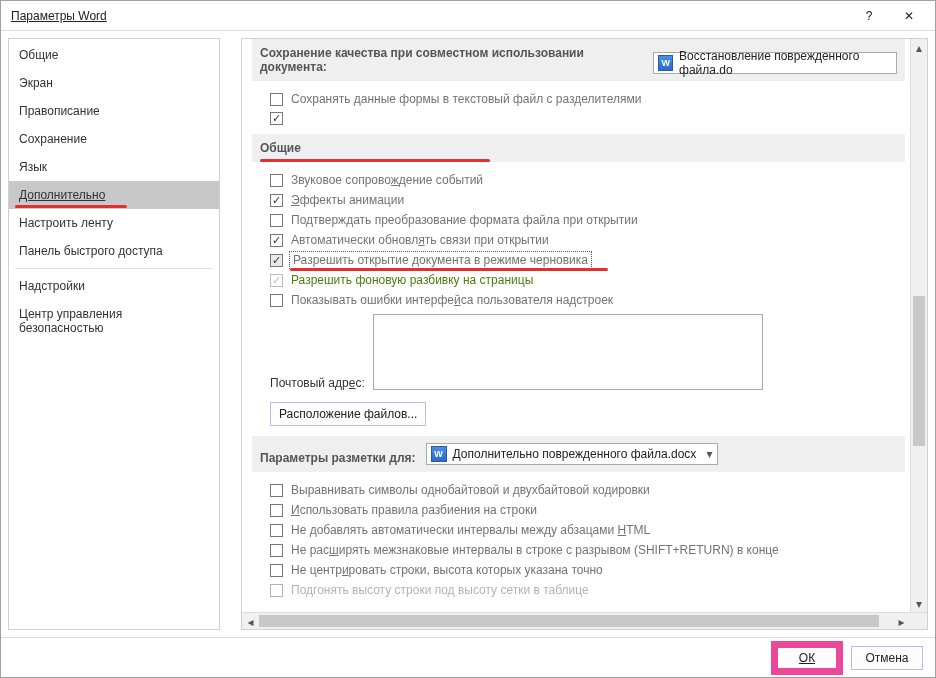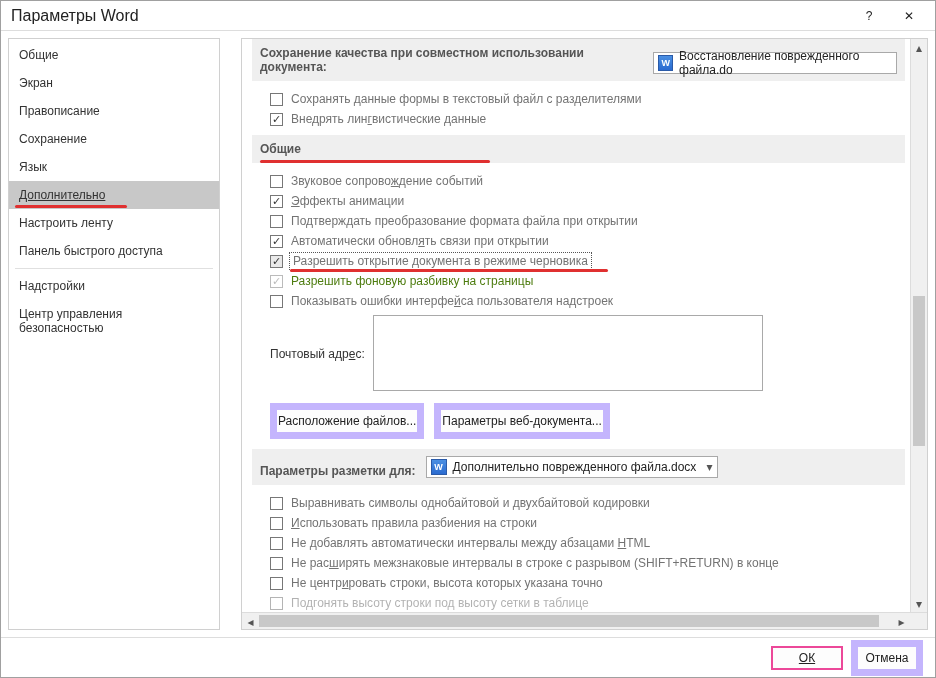--- a/index.html
+++ b/index.html
@@ -1,19 +1,19 @@
 <!DOCTYPE html>
 <html><head>
 <meta charset="utf-8">
 <style>
   * { box-sizing: border-box; font-family: "Segoe UI", Tahoma, sans-serif; font-size: 12px; }
   body { margin: 0; background: #fff; }
   .window { width: 936px; height: 678px; border: 1px solid #a0a0a0; background: #fff; display: flex; flex-direction: column; }
   .titlebar { height: 30px; display: flex; align-items: center; padding: 0 6px 0 10px; border-bottom: 1px solid #ddd; }
-  .titlebar .title { flex: 1; font-size: 16px; color: #222; }
+  .titlebar .title { flex: 1; font-size: 12px; color: #222; text-decoration: underline; }
   .titlebar .tbtn { width: 40px; height: 28px; display: flex; align-items: center; justify-content: center; color: #222; }
   .body { flex: 1; display: flex; padding: 7px; gap: 21px; overflow: hidden; }
   .sidebar { width: 212px; border: 1px solid #d0d0d0; background: #fff; padding: 2px 0; overflow: hidden; }
   .nav-item { padding: 7px 10px; color: #333; cursor: default; position: relative; }
   .nav-item.selected { background: #c8c8c8; text-decoration: underline; }
   .nav-sep { border-top: 1px solid #e0e0e0; margin: 3px 6px; }
   .red-underline { position: absolute; left: 6px; bottom: 1px; height: 3px; background: #e03030; border-radius: 2px; }
   .content-wrap { flex: 1; border: 1px solid #d0d0d0; position: relative; display: flex; flex-direction: column; }
   .content { flex: 1; overflow: hidden; padding: 0 0 0 0; position: relative; }
   .scroll-v { position: absolute; right: 0; top: 0; width: 17px; bottom: 17px; background: #f0f0f0; border-left: 1px solid #dcdcdc; }
@@ -34,28 +34,28 @@
   .opt { display: flex; align-items: center; gap: 8px; padding: 3px 6px 3px 18px; color: #737373; position: relative; }
   .opt.disabled { color: #4d7c0f; }
   .opt .cb { width: 13px; height: 13px; border: 1px solid #777; background: #fff; display: inline-flex; align-items: center; justify-content: center; flex-shrink: 0; }
   .opt .cb.checked::after { content: "✓"; font-size: 11px; color: #333; line-height: 1; }
   .opt .cb.checked.disabled-box { border-color: #bbb; }
   .opt .cb.checked.disabled-box::after { color: #bbb; }
   .opt .cb.graycheck { background: #e9e9e9; }
   .opt .lbl u { text-decoration: underline; }
   .focus-dots { outline: 1px dotted #555; outline-offset: 1px; padding: 0 2px; }
   .red-underline-inline { position: absolute; left: 38px; bottom: -1px; height: 3px; background: #e03030; border-radius: 2px; }
-  .row { display: flex; align-items: center; gap: 8px; padding: 4px 6px 4px 18px; }
+  .row { display: flex; align-items: flex-end; gap: 8px; padding: 4px 6px 4px 18px; }
   .row .label { color: #333; padding-top: 2px; white-space: nowrap; }
   .row textarea { width: 390px; height: 76px; border: 1px solid #a9a9a9; resize: none; font-family: inherit; }
   .btnrow { display: flex; gap: 10px; padding: 8px 6px 10px 18px; }
-  .btn { border: 7px solid #c4b5fd; background: #fdfdfd; padding: 4px 1px; color: #222; }
+  .btn { border: 1px solid #c4b5fd; background: #fdfdfd; padding: 4px 8px; color: #222; }
   .footer { height: 40px; display: flex; justify-content: flex-end; align-items: center; gap: 8px; padding: 0 12px; border-top: 1px solid #ddd; }
   .footer .btn { min-width: 72px; text-align: center; }
-  .footer .btn.primary { border: 2px solid #ec4899; padding: 3px 20px; text-decoration: underline; }
+  .footer .btn.primary { border: 7px solid #ec4899; padding: 3px 20px; text-decoration: underline; }
   .section-title-red { position: relative; }
   .section-title-red .red-underline2 { position: absolute; left: 8px; bottom: 0; height: 3px; width: 230px; background: #e03030; border-radius: 2px; }
 </style>
 </head>
 <body>
 
 <div class="window">
   <div class="titlebar">
     <div class="title">Параметры Word</div>
     <div class="tbtn">?</div>
@@ -91,21 +91,20 @@
               <span class="wicon">W</span>
               <span>Восстановление поврежденного файла.do</span>
             </span>
           </div>
           <div class="opt">
             <span class="cb"></span>
             <span class="lbl">Сохранять данные формы в текстовый файл с разделителями</span>
           </div>
           <div class="opt">
             <span class="cb checked"></span>
-            <span class="lbl">Внедрять лин<u>г</u>вистические данные</span>
           </div>
 
           <div class="group-head plain section-title-red" style="margin-top:6px">
             <span>Общие</span>
             <span class="red-underline2"></span>
           </div>
 
           <div class="opt">
             <span class="cb"></span>
             <span class="lbl">Звуковое сопрово<u>ж</u>дение событий</span>
@@ -136,21 +135,20 @@
             <span class="lbl">Показывать ошибки интерфе<u>й</u>са пользователя надстроек</span>
           </div>
 
           <div class="row">
             <span class="label">Почтовый адр<u>е</u>с:</span>
             <textarea style=""></textarea>
           </div>
 
           <div class="btnrow">
             <button class="btn"><span>Расположение файлов...</span></button>
-            <button class="btn"><span>Параметры веб-документа...</span></button>
           </div>
 
           <div class="group-head">
             <span>Параметры разметки для:</span>
             <span class="drop" style="width:292px">
               <span class="wicon">W</span>
               <span>Дополнительно поврежденного файла.docx</span>
               <span class="caret">▾</span>
             </span>
           </div>

